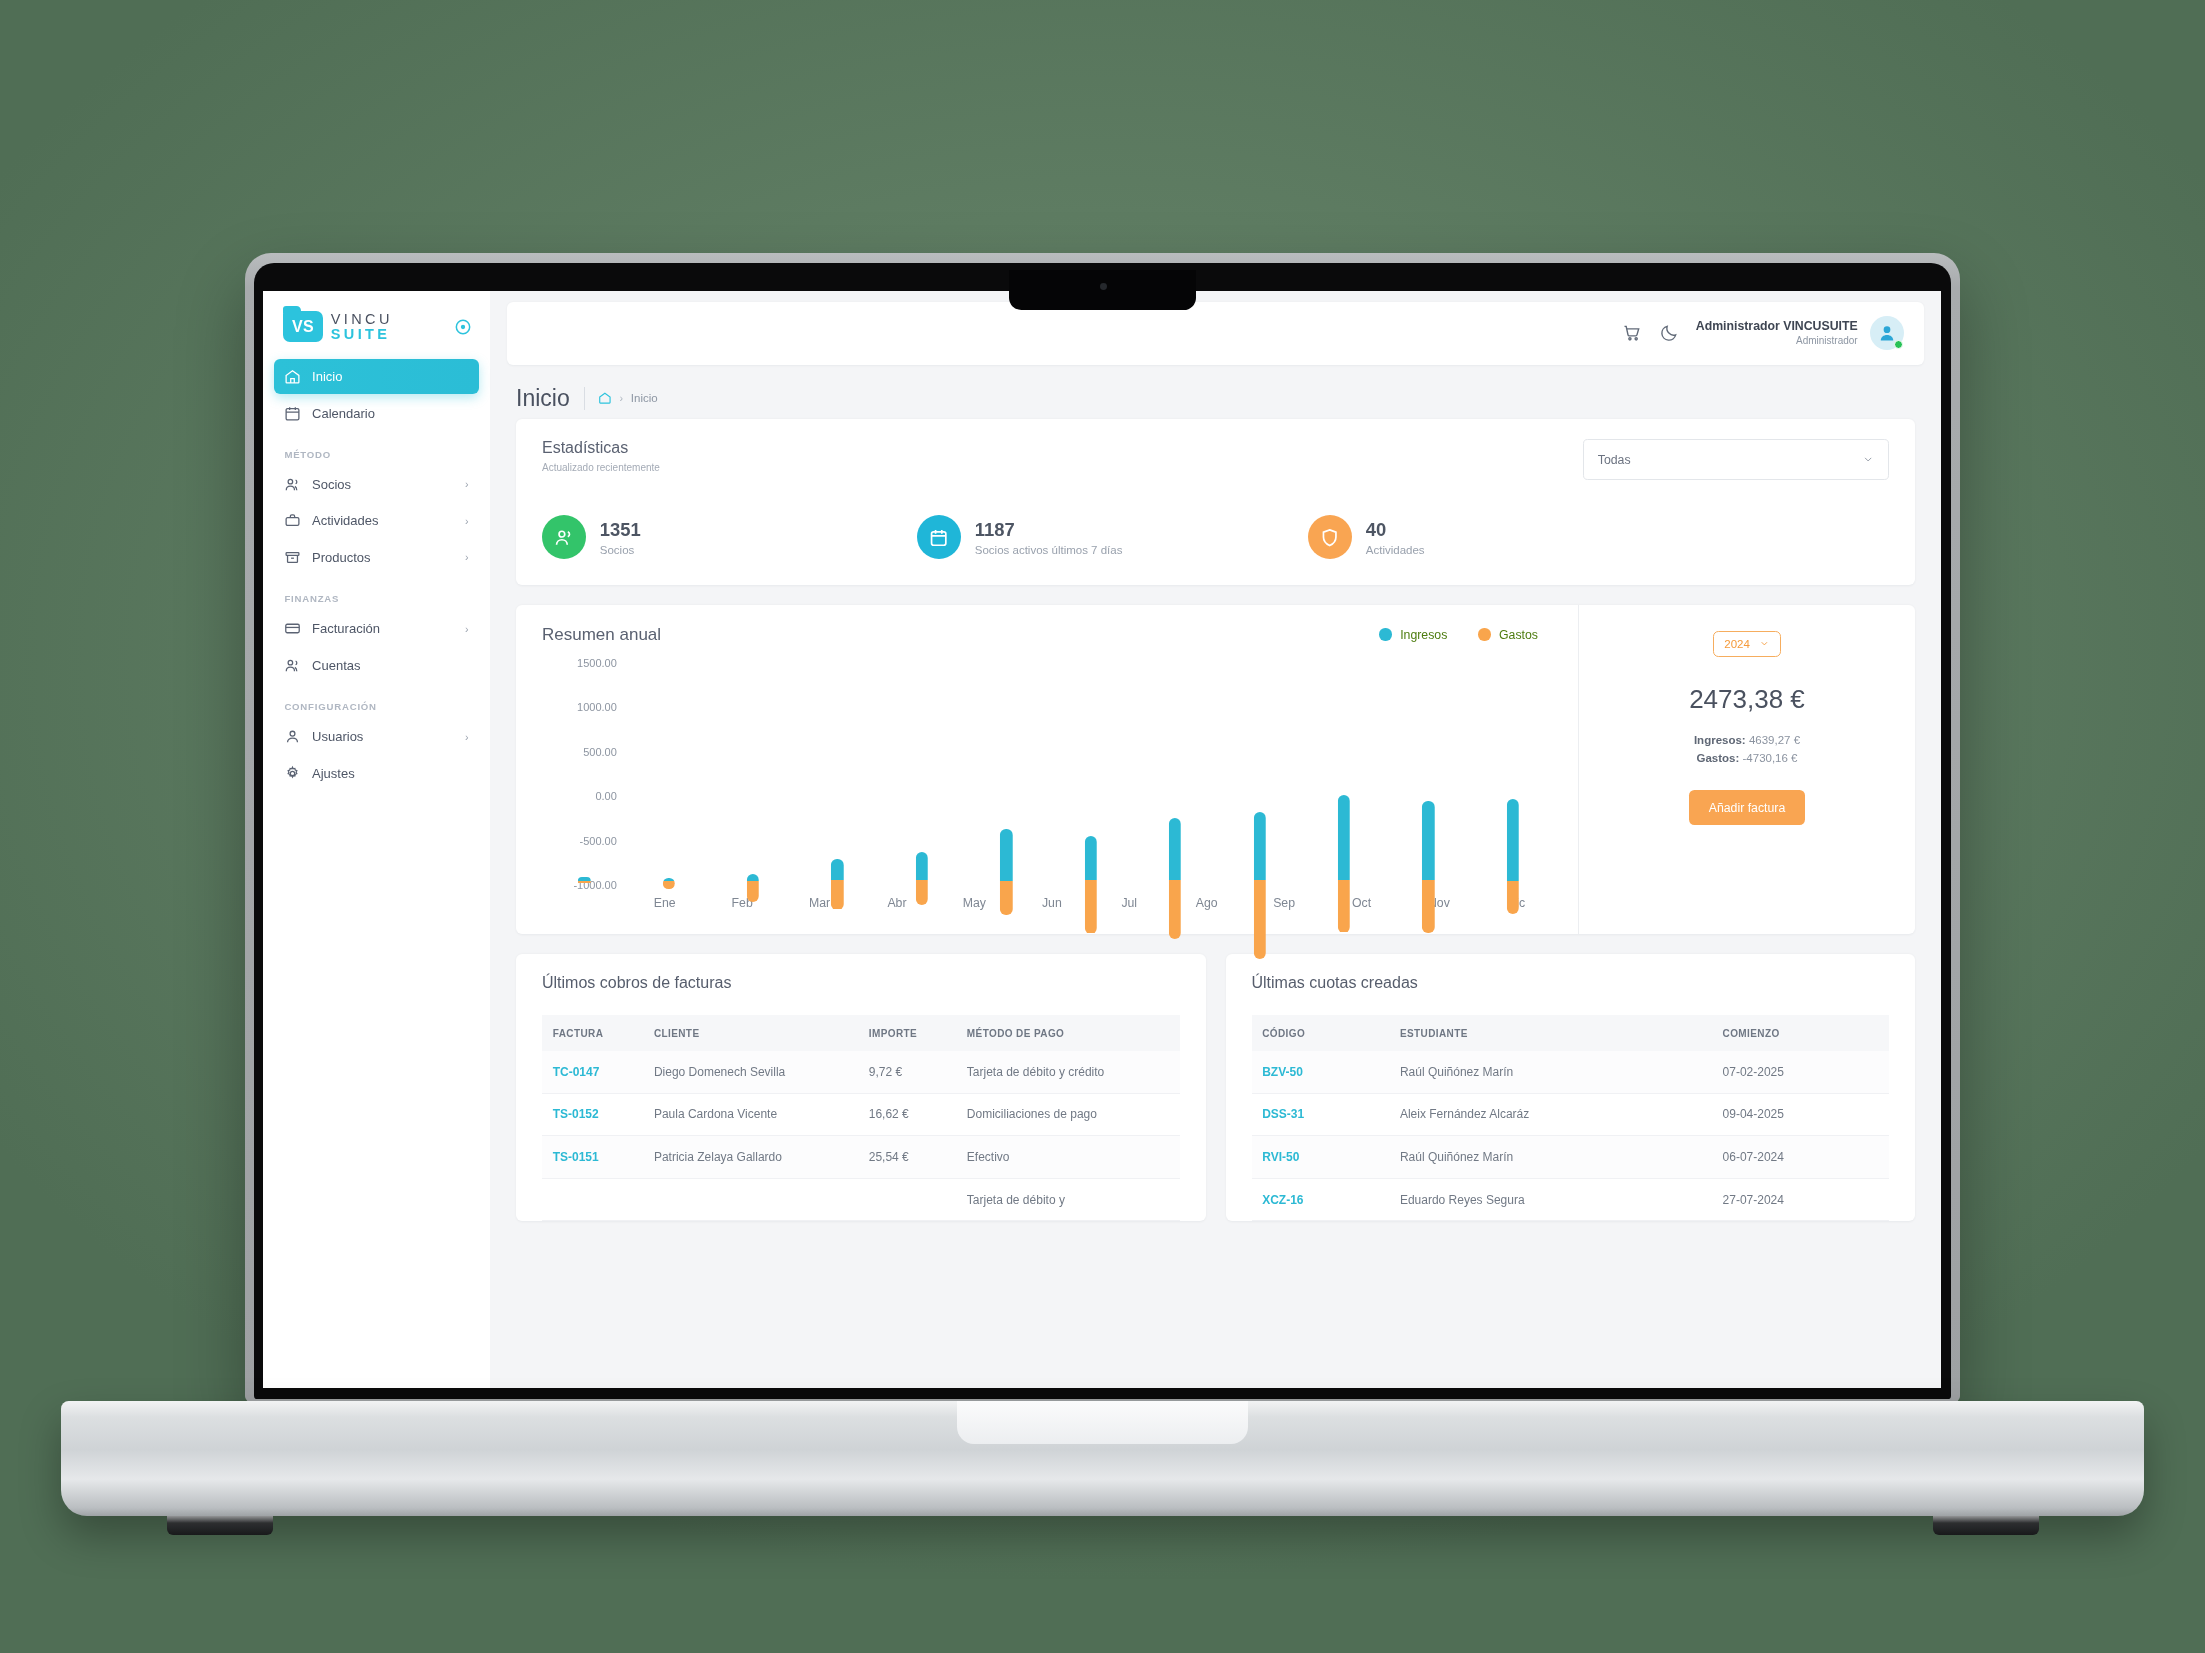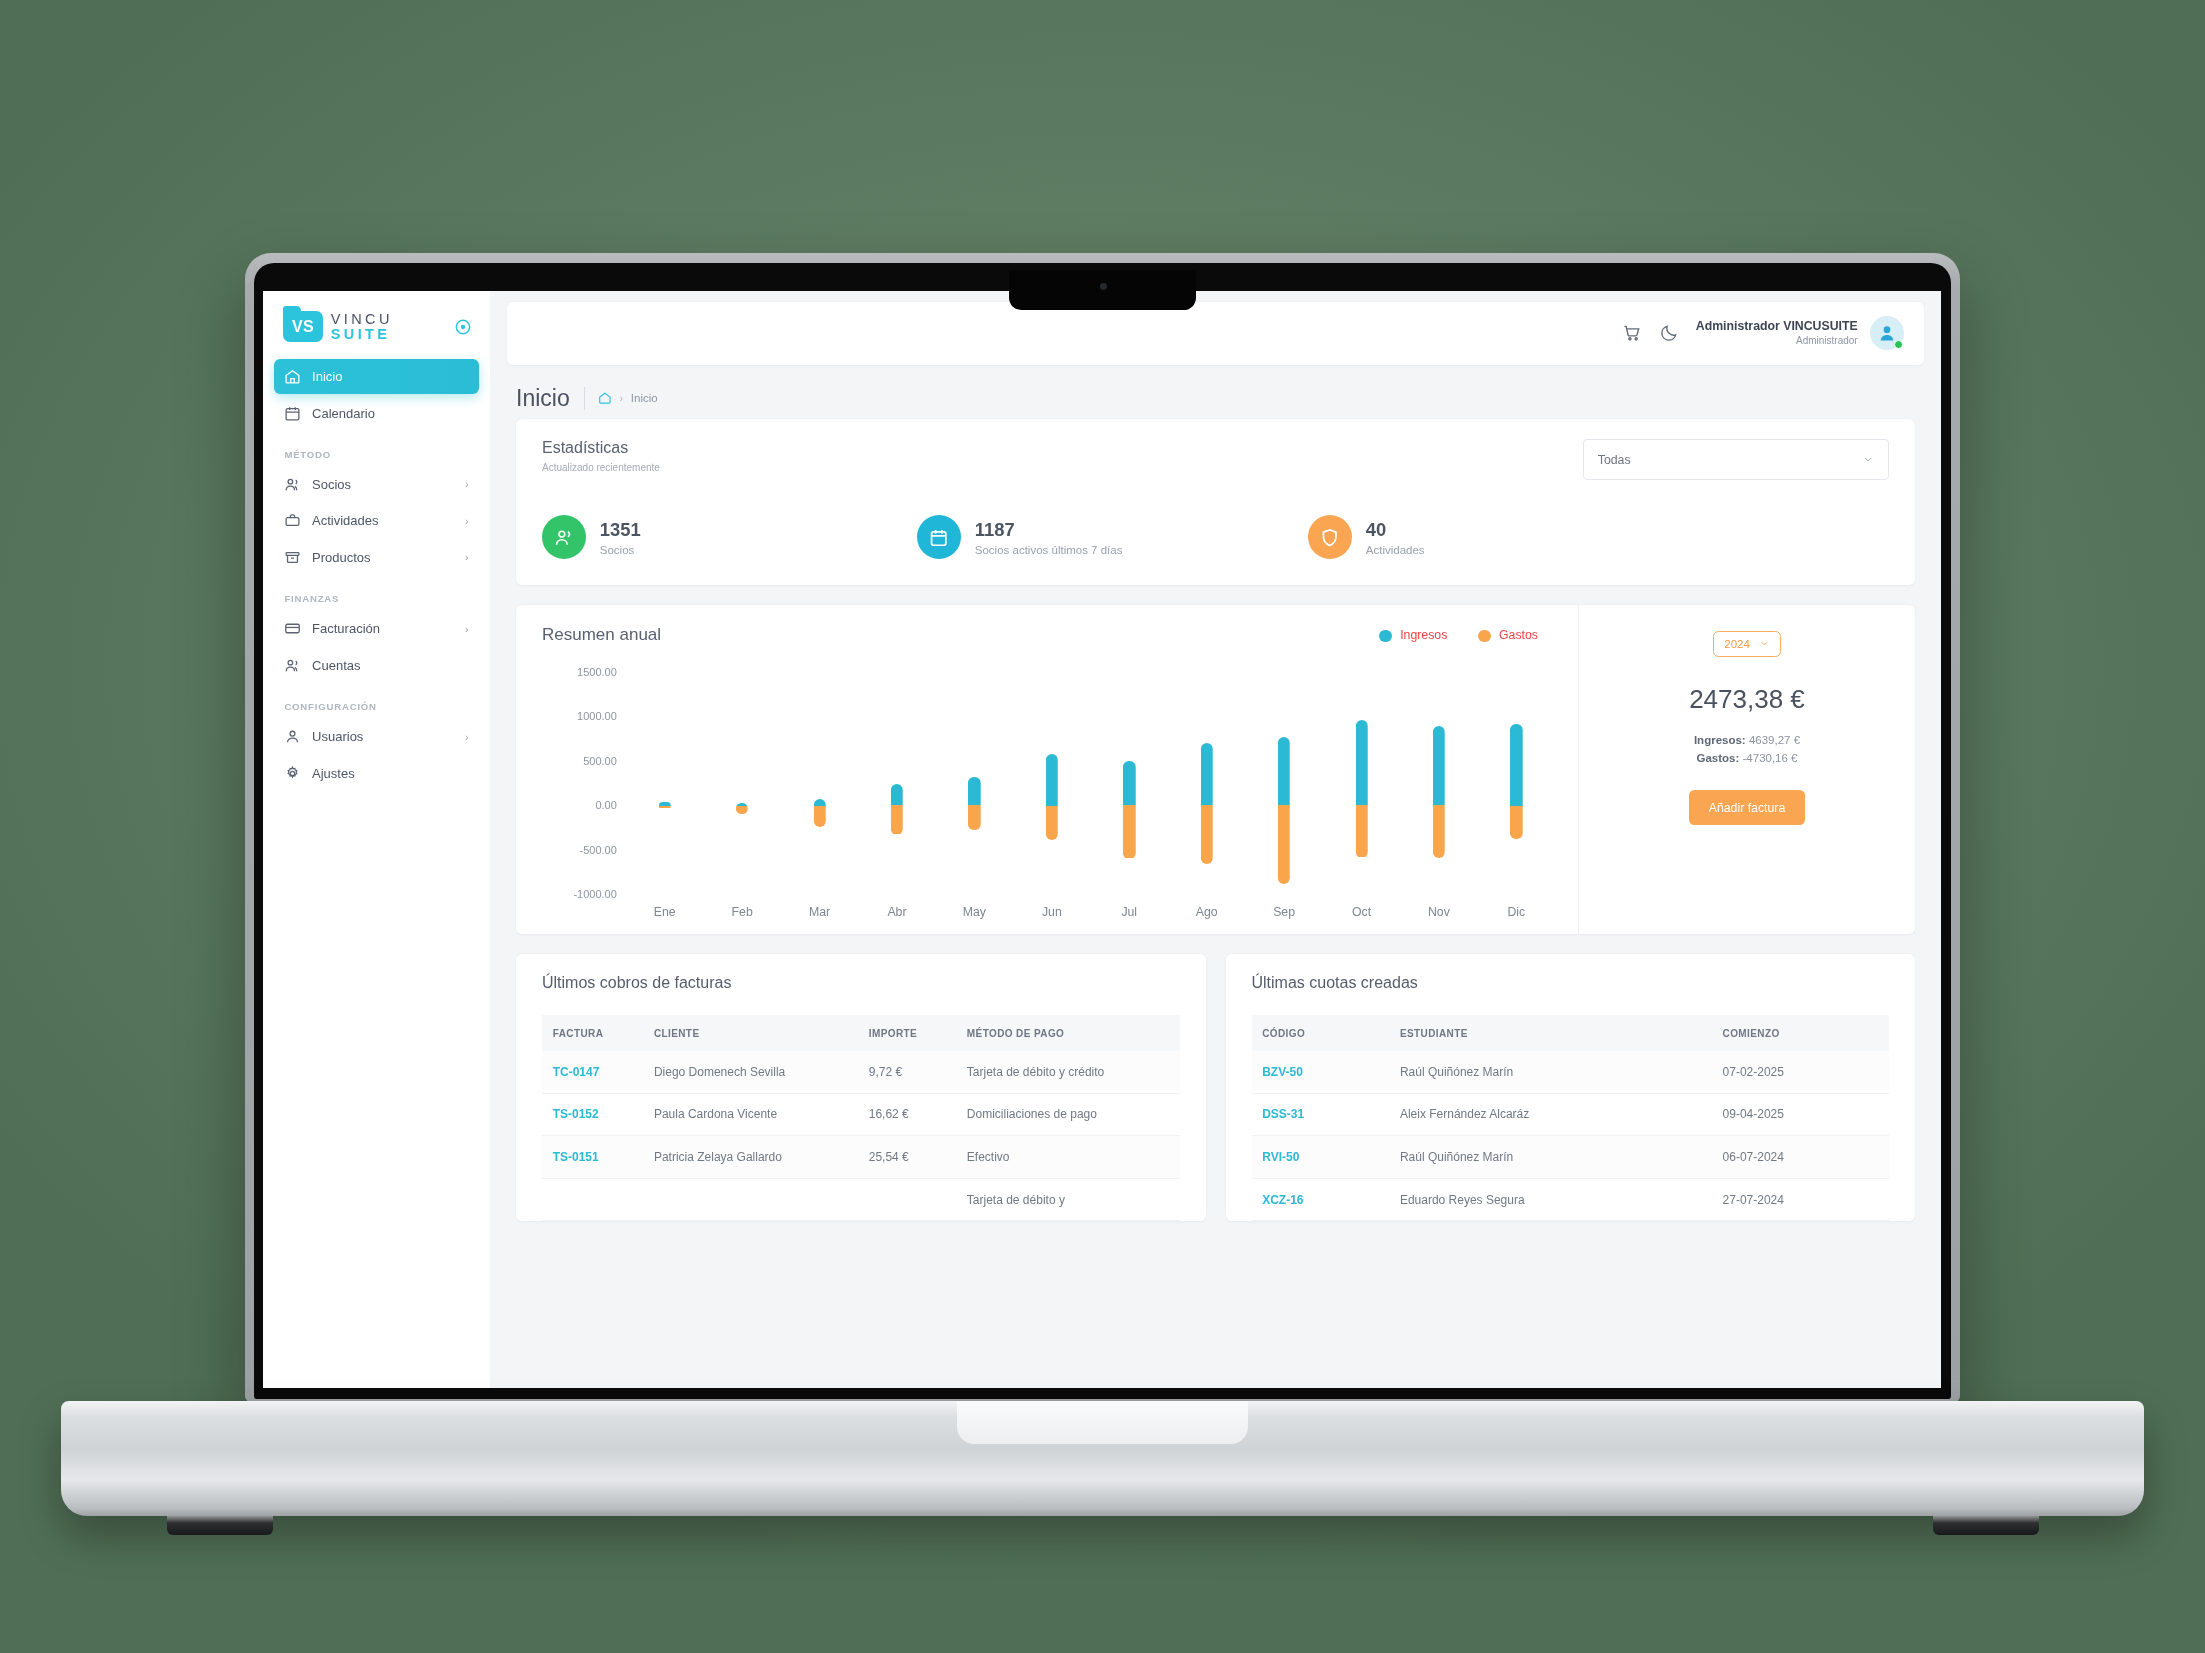--- a/index.html
+++ b/index.html
@@ -187,23 +187,23 @@
   .stat-ic svg{width:21.4px;height:21.4px;color:#fff;}
   .stat-val { font-size:18.4px; color:#4d5563; font-weight:600; line-height:1.2;}
   .stat-lbl { font-size:11.5px; color:#99a1ad; margin-top:3.1px; }
 
   
   .chart-card { margin: 20px 26px 0 26px; display:flex; min-height: 329px; }
   .chart-left { flex:1; padding: 20px 23px 15.3px 26px; min-width:0; }
   .chart-head { display:flex; align-items:center; justify-content:space-between; }
   .chart-title { font-size:17px; color:#5a6171; }
   .legend { display:flex; gap:31px; align-items:center; padding-right:17px;}
-  .legend .it { display:flex; align-items:flex-end; gap:8.4px; font-size:12.3px; color:#ef4444; }
+  .legend .it { display:flex; align-items:flex-start; gap:8.4px; font-size:12.3px; color:#4d7c0f; }
   .legend .dot{ width:12.3px;height:12.3px;border-radius:50%;}
-  .plot { display:flex; margin-top: 27px; height: 222px; }
+  .plot { display:flex; margin-top: 18px; height: 222px; flex-direction: column; }
   .yaxis { width: 84px; flex:0 0 84px; position:relative; }
   .ytick { position:absolute; right:9.2px; font-size:11px; color:#8d95a1; transform:translateY(-50%); white-space:nowrap;}
   .bars { flex:1; display:flex; align-items:flex-end; position:relative; }
   .bcol { flex:1; position:relative; height:100%; }
   .bar { position:absolute; left:50%; transform:translateX(-50%); width:12.3px; border-radius:6.1px; overflow:hidden;}
   .bar .pos { width:100%; background:#2cb9d4; }
   .bar .neg { width:100%; background:#f9a54c; }
   .xlabels { display:flex; margin-left:84px; margin-top:10.7px; }
   .xlabels div{ flex:1; text-align:center; font-size:12.3px; color:#7f8793; }
 

